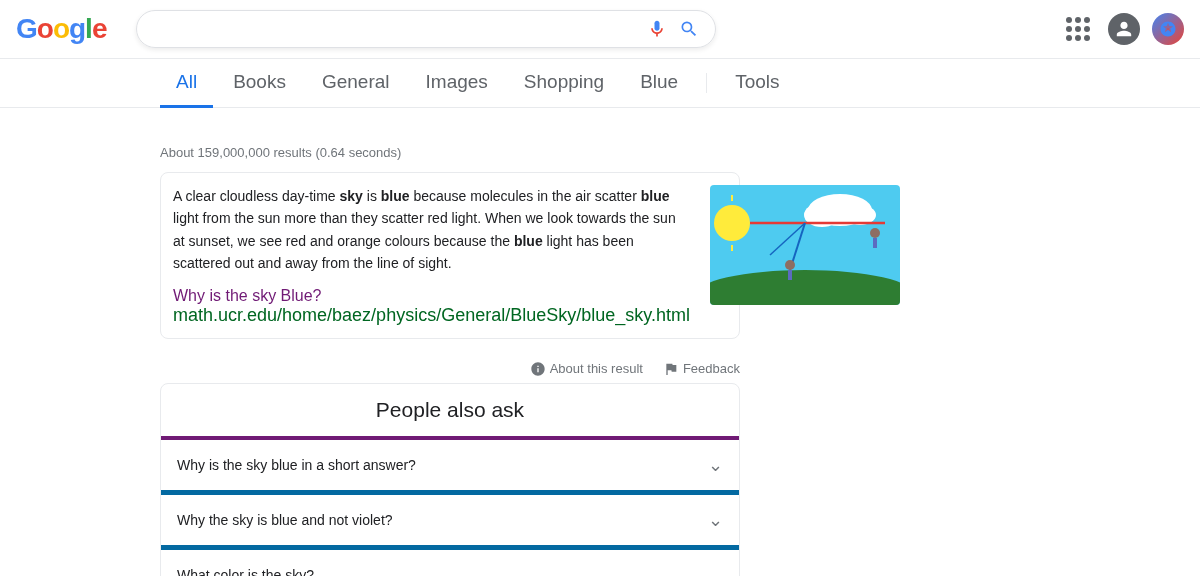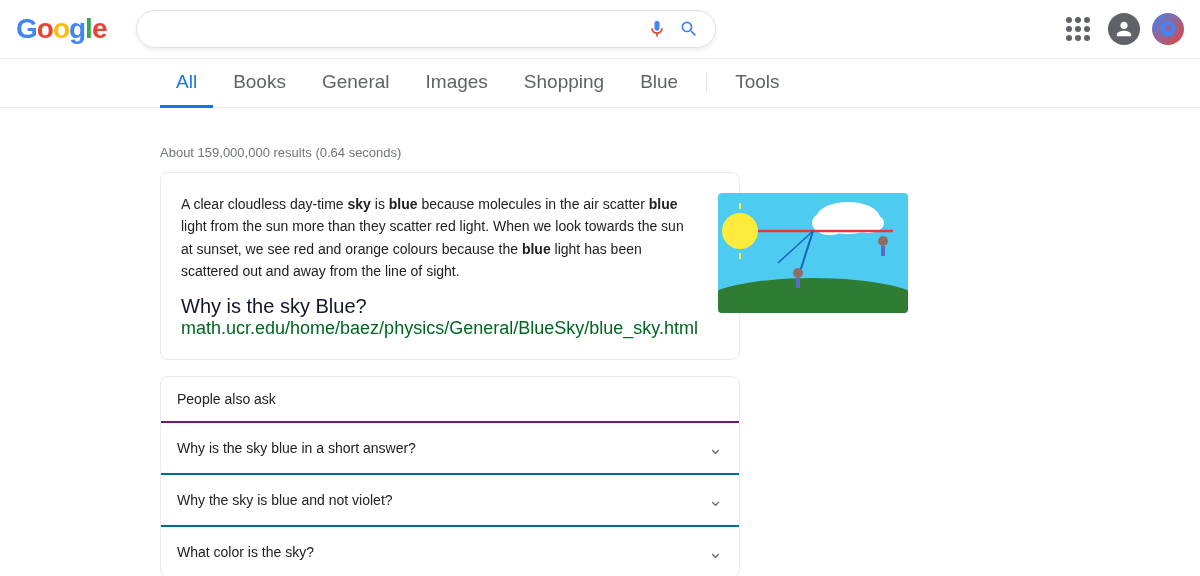--- a/index.html
+++ b/index.html
@@ -139,21 +139,21 @@
       font-size: 13px;
       color: #70757a;
       padding: 6px 0 12px 0;
       margin-top: 21px;
     }
 
     
     .featured-snippet {
       border: 1px solid #e8eaed;
       border-radius: 8px;
-      padding: 20px;
+      padding: 12px;
       margin-bottom: 16px;
       max-width: 580px;
       display: flex;
       gap: 20px;
     }
     .snippet-text {
       flex: 1;
       font-size: 14px;
       line-height: 1.6;
       color: #202124;
@@ -164,22 +164,22 @@
       border-radius: 4px;
       flex-shrink: 0;
       overflow: hidden;
       position: relative;
     }
     .snippet-link {
       margin-top: 12px;
       display: block;
     }
     .snippet-link a {
-      color: #0f172a;
-      font-size: 20px;
+      color: #701a75;
+      font-size: 16px;
       text-decoration: none;
     }
     .snippet-url {
       font-size: 18px;
       color: #006621;
     }
 
     
     .snippet-footer {
       display: flex;
@@ -199,32 +199,33 @@
     }
 
     
     .paa-box {
       border: 1px solid #e8eaed;
       border-radius: 8px;
       max-width: 580px;
       overflow: hidden;
     }
     .paa-header {
-      font-size: 14px;
+      font-size: 21px;
       color: #202124;
       padding: 14px 16px;
       font-weight: normal;
-      border-bottom: 2px solid #701a75;
+      border-bottom: 4px solid #701a75;
+      text-align: center;
     }
     .paa-item {
       display: flex;
       align-items: center;
       justify-content: space-between;
       padding: 14px 16px;
-      border-bottom: 2px solid #0369a1;
+      border-bottom: 5px solid #0369a1;
       cursor: pointer;
       font-size: 14px;
       color: #202124;
     }
     .paa-item:last-child {
       border-bottom: none;
     }
     .chevron {
       color: #70757a;
       font-size: 18px;
@@ -332,20 +333,34 @@
 
         <circle cx="80" cy="80" r="5" fill="#8d6e63"></circle>
         <rect x="78" y="85" width="4" height="10" fill="#5c6bc0"></rect>
 
         <circle cx="165" cy="48" r="5" fill="#8d6e63"></circle>
         <rect x="163" y="53" width="4" height="10" fill="#5c6bc0"></rect>
       </svg>
     </div>
   </div>
 
+  <div class="snippet-footer">
+    <div class="snippet-footer-item">
+      <svg width="16" height="16" viewBox="0 0 24 24" fill="#70757a">
+        <path d="M12 2C6.48 2 2 6.48 2 12s4.48 10 10 10 10-4.48 10-10S17.52 2 12 2zm1 15h-2v-6h2v6zm0-8h-2V7h2v2z"></path>
+      </svg>
+      <span>About this result</span>
+    </div>
+    <div class="snippet-footer-item">
+      <svg width="16" height="16" viewBox="0 0 24 24" fill="#70757a">
+        <path d="M14.4 6L14 4H5v17h2v-7h5.6l.4 2h7V6z"></path>
+      </svg>
+      <span>Feedback</span>
+    </div>
+  </div>
 
   <div class="paa-box">
     <div class="paa-header">People also ask</div>
     <div class="paa-item">
       <span>Why is the sky blue in a short answer?</span>
       <span class="chevron">⌄</span>
     </div>
     <div class="paa-item">
       <span>Why the sky is blue and not violet?</span>
       <span class="chevron">⌄</span>

